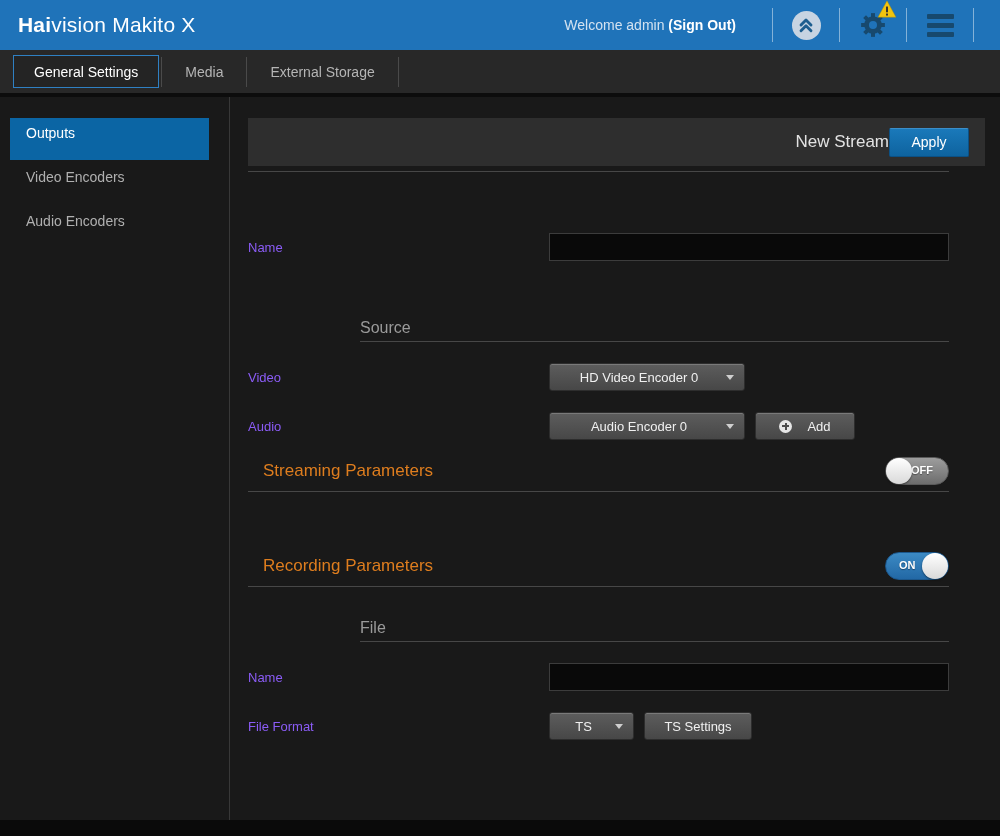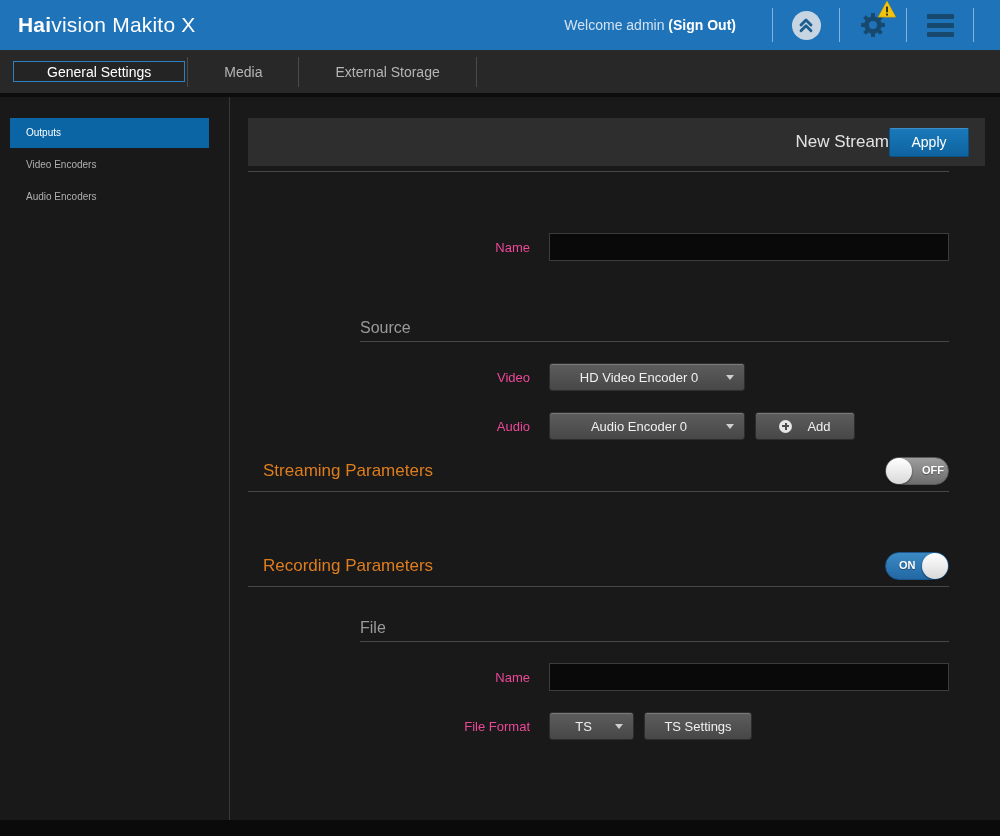--- a/index.html
+++ b/index.html
@@ -30,35 +30,35 @@
   .warn-badge { position:absolute; top:-10px; right:-9px; }
   .burger { display:flex; flex-direction:column; gap:4px; }
   .burger span { display:block; width:27px; height:5px; background:#17496e; border-radius:1px; }
 
   
   .tabbar {
     height:47px; background:#282828; border-bottom:4px solid #0c0c0c;
     display:flex; align-items:center; padding-left:13px; flex:0 0 auto;
   }
   .tab {
-    height:21px; display:flex; align-items:center; padding:0 33px;
+    height:33px; display:flex; align-items:center; padding:0 20px;
     font-size:14px; color:#b5b5b5; cursor:pointer; border:1px solid transparent;
   }
   .tab.active { color:#fff; border:1px solid #2f80c3; background:#242424; }
   .tsep { width:1px; height:30px; background:#4a4a4a; margin:0 2px; }
 
   
   .content-row { flex:1 1 auto; display:flex; background:#191919; overflow:hidden; }
   .bottom-strip { height:16px; background:#0a0a0a; flex:0 0 auto; }
 
   
   .sidebar { width:230px; flex:0 0 auto; border-right:1px solid #383838; padding-top:21px; }
   .side-item {
-    height:30px; line-height:30px; margin:0 20px 2px 10px; padding-left:16px;
-    font-size:10px; color:#b0b0b0; cursor:pointer; white-space:nowrap;
+    height:42px; line-height:30px; margin:0 20px 2px 10px; padding-left:16px;
+    font-size:14px; color:#b0b0b0; cursor:pointer; white-space:nowrap;
   }
   .side-item.active { background:#0b65a4; color:#ffffff; margin-right:20px; }
 
   
   .main { flex:1 1 auto; padding:21px 15px 0 18px; overflow:hidden; }
   .panel-header {
     height:48px; background:#2e2e2e; display:flex; align-items:center;
     justify-content:flex-end; padding:0 16px; width:737px;
   }
   .panel-title { font-size:17px; color:#e2e2e2; }
@@ -66,21 +66,21 @@
     width:80px; height:29px; background:linear-gradient(#1a79ba,#0e639f);
     border:1px solid #0b5186; border-top-color:#3b8ec9; border-radius:2px;
     color:#fff; font-size:14px; font-family:inherit; cursor:pointer;
   }
   .section-head { font-size:17px; color:#de7d1e; padding-left:15px; margin-top:24px; }
   .divider { height:1px; background:#474747; margin-top:5px; margin-right:36px; }
   .sub-head { font-size:16px; color:#9a9a9a; margin-left:112px; margin-top:58px; }
   .sub-divider { height:1px; background:#474747; margin-left:112px; margin-top:4px; margin-right:36px; }
 
   .row { display:flex; align-items:center; }
-  .row-label { width:282px; text-align:right; font-size:13px; color:#ec4899; flex:0 0 auto; margin-right:19px; white-space:nowrap; }
+  .row-label { width:282px; font-size:13px; color:#8b5cf6; flex:0 0 auto; margin-right:19px; white-space:nowrap; }
   .text-input {
     width:400px; height:28px; background:#090909; border:1px solid #3c3c3c;
     color:#ddd; font-size:13px; padding:0 8px; font-family:inherit;
   }
   .dropdown {
     height:28px; background:linear-gradient(#5d5d5d,#474747); border:1px solid #2d2d2d;
     border-radius:3px; display:flex; align-items:center; color:#f0f0f0;
     font-size:13px; padding:0 10px; cursor:pointer; box-shadow:inset 0 1px 0 rgba(255,255,255,0.18);
   }
   .dropdown .dd-text { flex:1 1 auto; text-align:center; }
@@ -110,21 +110,21 @@
   .toggle { width:64px; height:28px; border-radius:14px; position:relative; cursor:pointer; flex:0 0 auto; }
   .toggle.off { background:linear-gradient(#9d9d9d,#6d6d6d); border:1px solid #5a5a5a; }
   .toggle.on  { background:linear-gradient(#3c8ac4,#2268a5); border:1px solid #1b578c; }
   .knob {
     width:26px; height:26px; border-radius:50%; background:linear-gradient(#ffffff,#d9d9d9);
     position:absolute; top:0; box-shadow:0 1px 2px rgba(0,0,0,0.5);
   }
   .toggle.off .knob { left:0; }
   .toggle.on  .knob { right:0; }
   .toggle-label { position:absolute; top:6px; font-size:11px; font-weight:bold; color:#fff; text-shadow:0 1px 1px rgba(0,0,0,0.4); }
-  .toggle.off .toggle-label { right:4px; }
+  .toggle.off .toggle-label { right:15px; }
   .toggle.on  .toggle-label { left:13px; }
 
   .mt-name { margin-top:61px; }
   .mt-21 { margin-top:21px; }
   .mt-stream { margin-top:17px; }
   .mt-div6 { margin-top:6px; margin-right:36px; height:1px; background:#474747; }
   .mt-rec { margin-top:60px; }
   .mt-file { margin-top:32px; }
 </style>
 </head>

